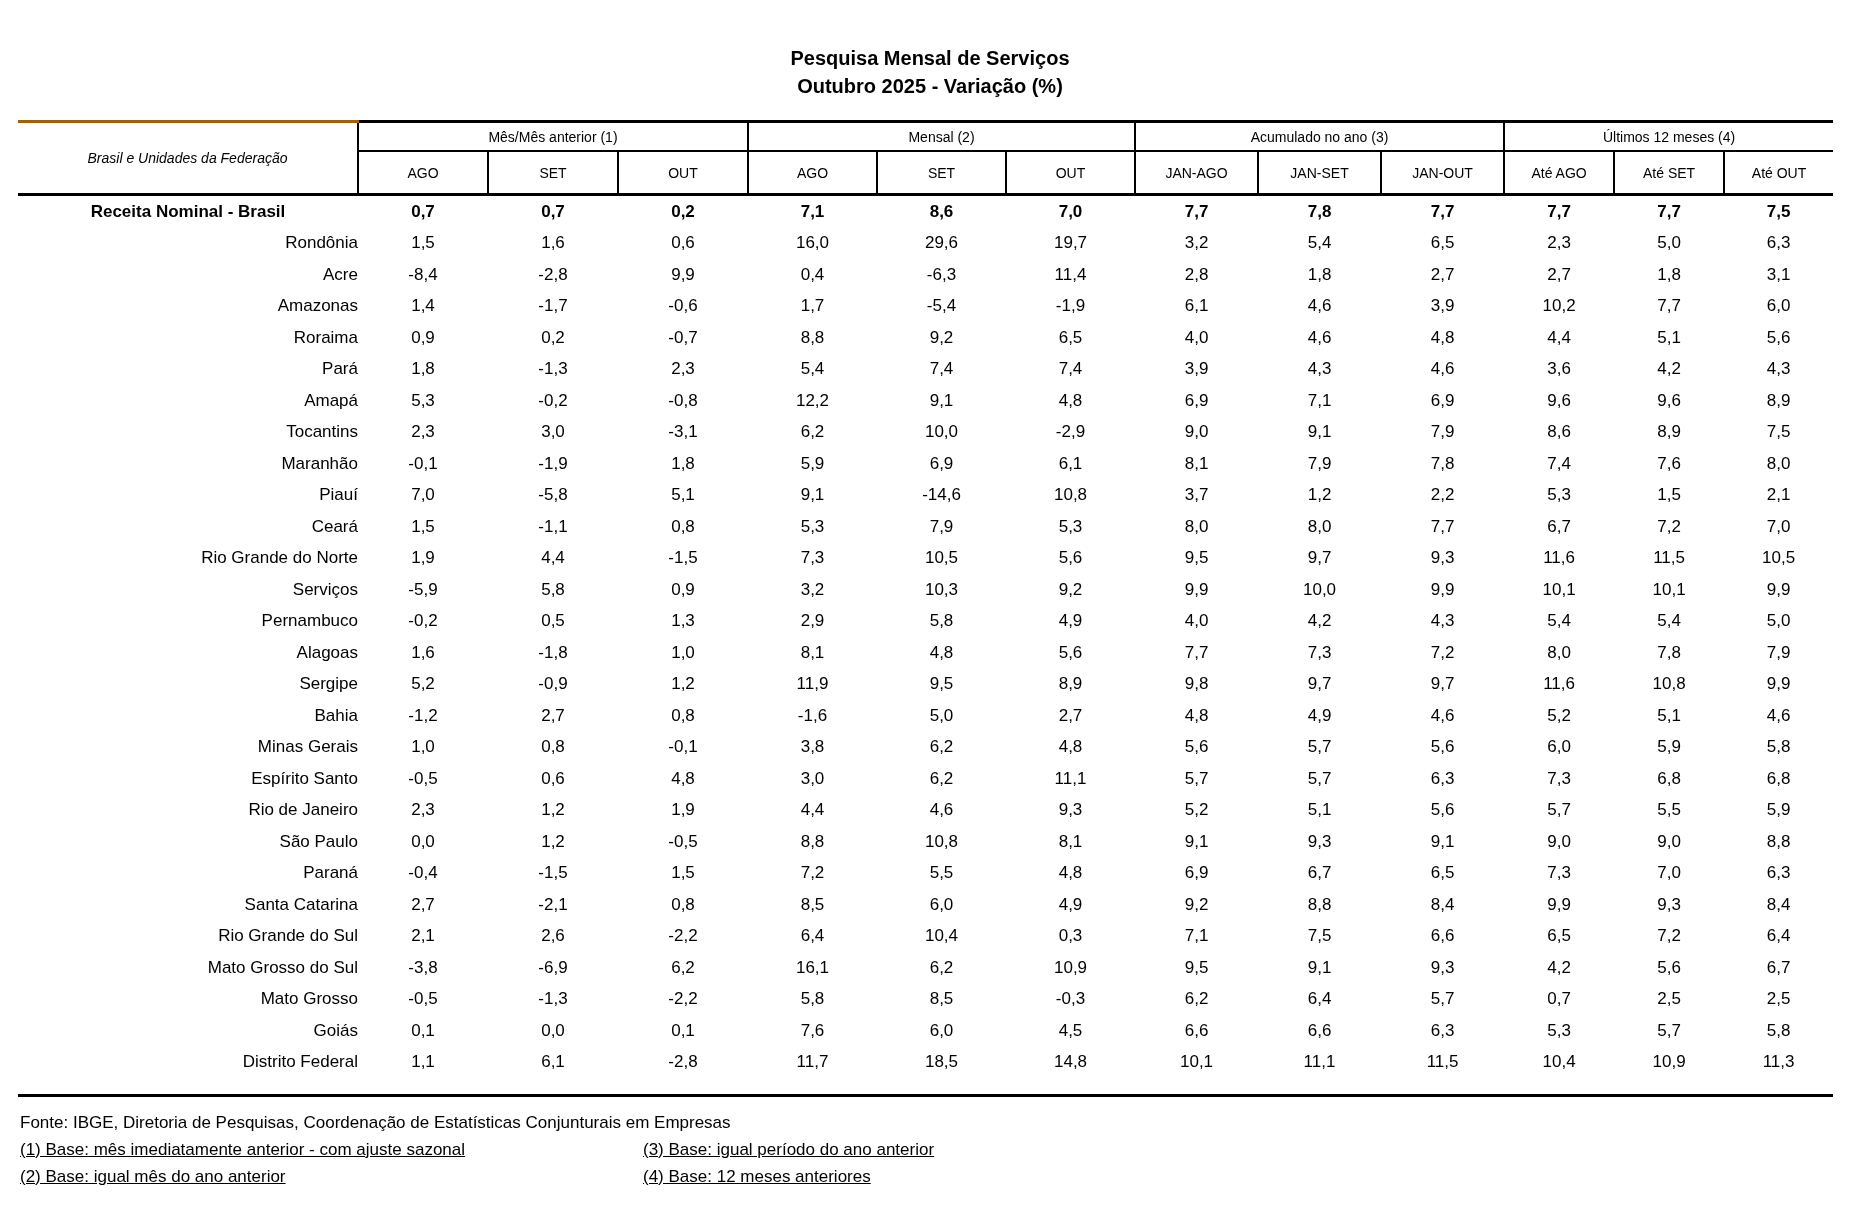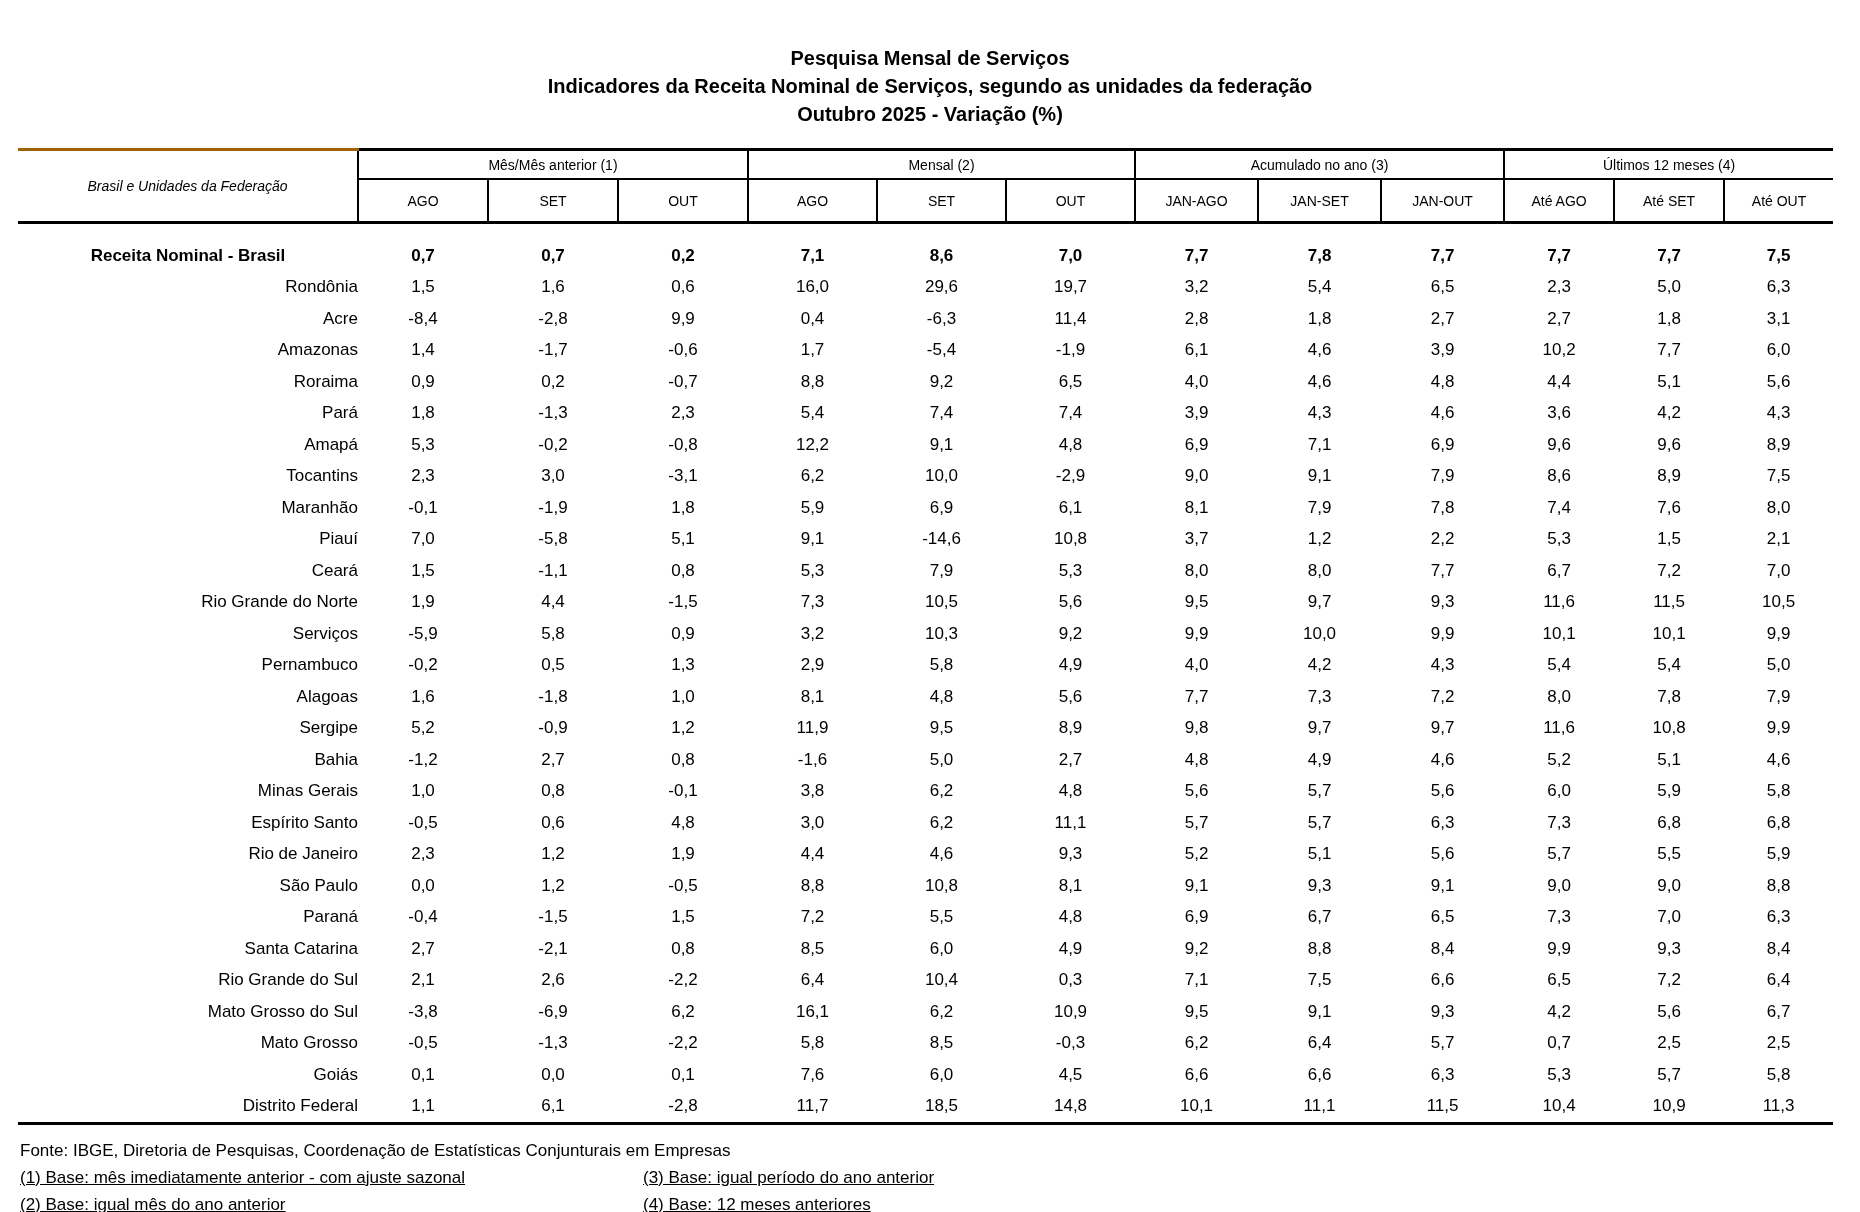--- a/index.html
+++ b/index.html
@@ -58,39 +58,39 @@
   tbody th, tbody td {
     font-size: 17px;
     font-weight: normal;
     height: 31.5px;
     vertical-align: middle;
   }
   tbody th { text-align: right; padding-left: 14px; }
   tbody td { text-align: center; }
   tbody tr.brasil th { text-align: center; padding-left: 0; }
   tbody tr.brasil th, tbody tr.brasil td { font-weight: bold; }
-  tbody tr:first-child th, tbody tr:first-child td { padding-top: 16px; }
+  tbody tr:first-child th, tbody tr:first-child td { padding-top: 0; }
   tbody tr:last-child th, tbody tr:last-child td {
+    padding-bottom: 16px;
     border-bottom: 3px solid #000;
   }
   
   .footer {
     margin: 12px 0 0 20px;
     font-size: 17px;
     line-height: 27px;
   }
   .fnrow { display: flex; text-decoration: underline; }
   .fnleft { width: 623px; }
 </style>
 </head>
 <body>
 
 <div class="titles">
   <div>Pesquisa Mensal de Serviços</div>
-  <div>Indicadores da Receita Nominal de Serviços, segundo as unidades da federação</div>
   <div>Outubro 2025 - Variação (%)</div>
 </div>
 
 <table class="pms">
   <colgroup>
     <col style="width:340px">
     <col style="width:130px">
       <col style="width:130px">
       <col style="width:130px">
     <col style="width:129px">

